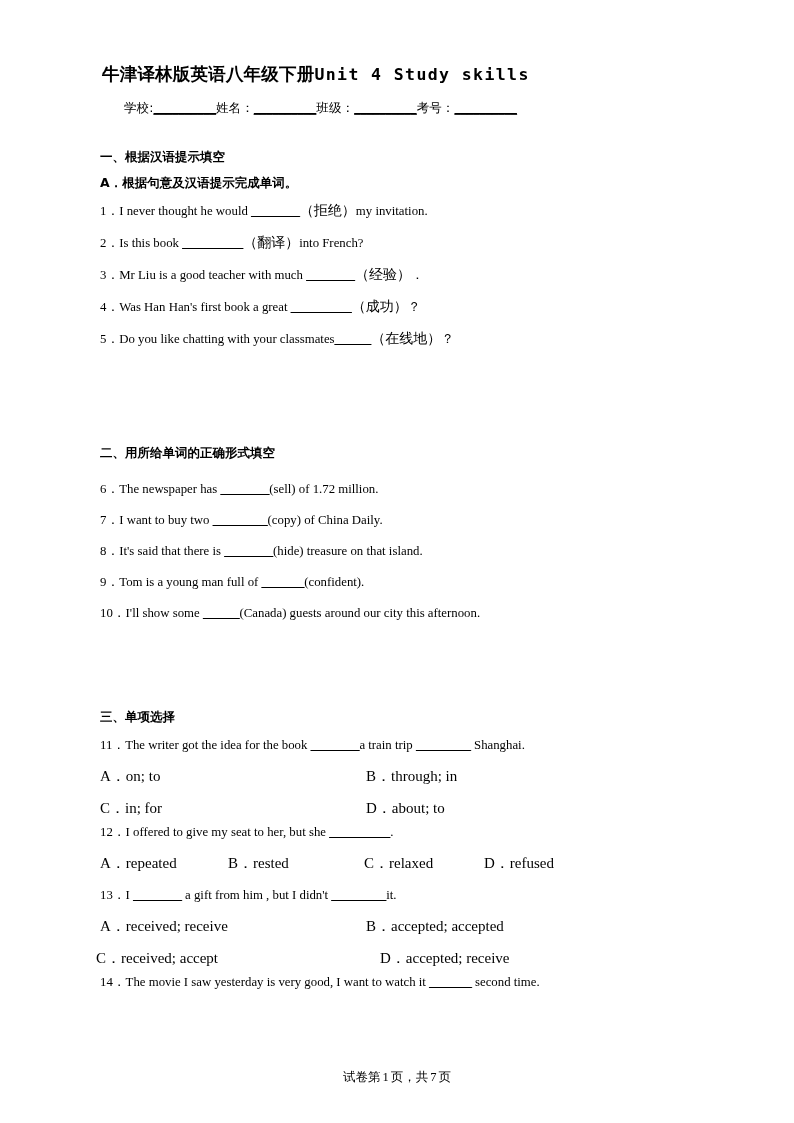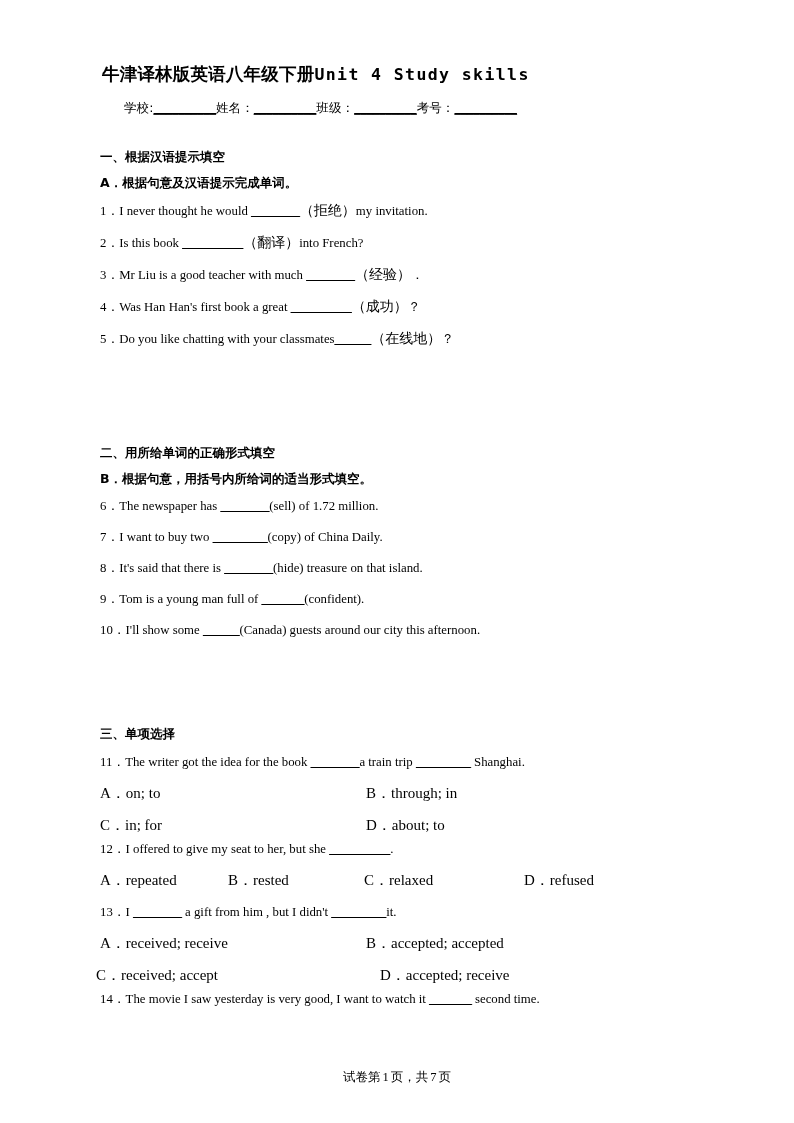--- a/index.html
+++ b/index.html
@@ -152,21 +152,20 @@
   <div class="q"><span class="num">3．</span><span>Mr Liu is a good teacher with much </span><span class="blank">________</span><span class="cn">（经验）</span><span>．</span></div>
   <div class="sp-q"></div>
   <div class="q"><span class="num">4．</span><span>Was Han Han's first book a great </span><span class="blank">__________</span><span class="cn">（成功）</span><span>？</span></div>
   <div class="sp-q"></div>
   <div class="q"><span class="num">5．</span><span>Do you like chatting with your classmates</span><span class="blank">______</span><span class="cn">（在线地）</span><span>？</span></div>
 
   <div class="sp-b"></div>
 
   <div class="sec-head">二、用所给单词的正确形式填空</div>
   <div style="height:9px"></div>
-  <div class="sub-head">B．根据句意，用括号内所给词的适当形式填空。</div>
   <div style="height:11px"></div>
 
   <div class="q"><span class="num">6．</span><span>The newspaper has </span><span class="blank">________</span><span>(sell)</span><span> of 1.72 million.</span></div>
   <div class="sp-q"></div>
   <div class="q"><span class="num">7．</span><span>I want to buy two </span><span class="blank">_________</span><span>(copy)</span><span> of China Daily.</span></div>
   <div class="sp-q"></div>
   <div class="q"><span class="num">8．</span><span>It's said that there is </span><span class="blank">________</span><span>(hide)</span><span> treasure on that island.</span></div>
   <div class="sp-q"></div>
   <div class="q"><span class="num">9．</span><span>Tom is a young man full of </span><span class="blank">_______</span><span>(confident)</span><span>.</span></div>
   <div class="sp-q"></div>
@@ -186,21 +185,21 @@
     <div class="opt r2" style="left:270px;"><span>D．</span><span>about; to</span></div>
   </div>
   <div style="height:24px"></div>
 
   <div class="q"><span class="num">12．</span><span>I offered to give my seat to her, but she </span><span class="blank">__________</span><span>.</span></div>
   <div style="height:14px"></div>
   <div class="opts">
     <div class="opt" style="left:4px;"><span>A．</span><span>repeated</span></div>
     <div class="opt" style="left:132px;"><span>B．</span><span>rested</span></div>
     <div class="opt" style="left:268px;"><span>C．</span><span>relaxed</span></div>
-    <div class="opt" style="left:428px;"><span>D．</span><span>refused</span></div>
+    <div class="opt" style="left:388px;"><span>D．</span><span>refused</span></div>
   </div>
 
   <div class="q"><span class="num">13．</span><span>I </span><span class="blank">________</span><span> a gift from him , but I didn't </span><span class="blank">_________</span><span>it.</span></div>
   <div style="height:14px"></div>
   <div class="opts two">
     <div class="opt" style="left:4px;"><span>A．</span><span>received; receive</span></div>
     <div class="opt" style="left:270px;"><span>B．</span><span>accepted; accepted</span></div>
     <div class="opt r2" style="left:0;"><span>C．</span><span>received; accept</span></div>
     <div class="opt r2" style="left:284px;"><span>D．</span><span>accepted; receive</span></div>
   </div>

